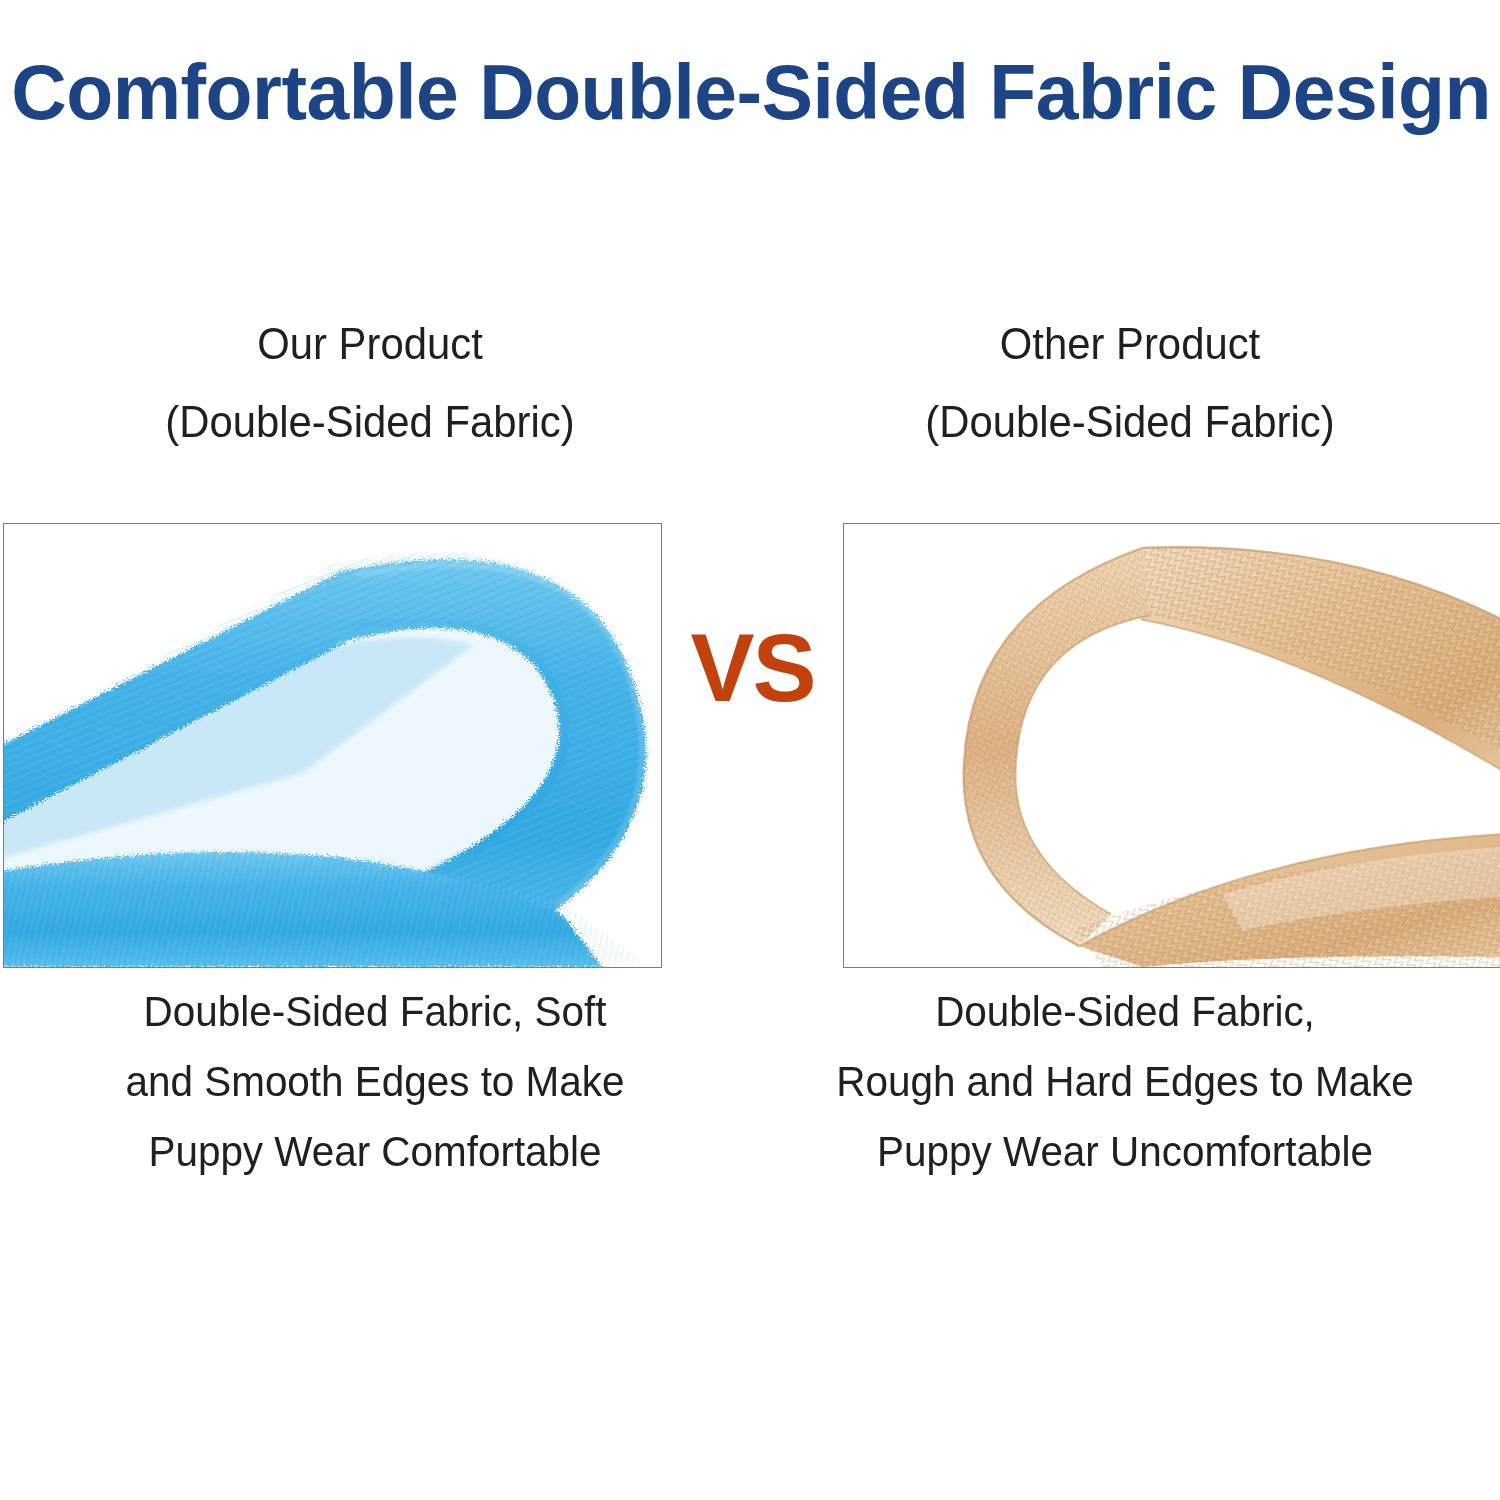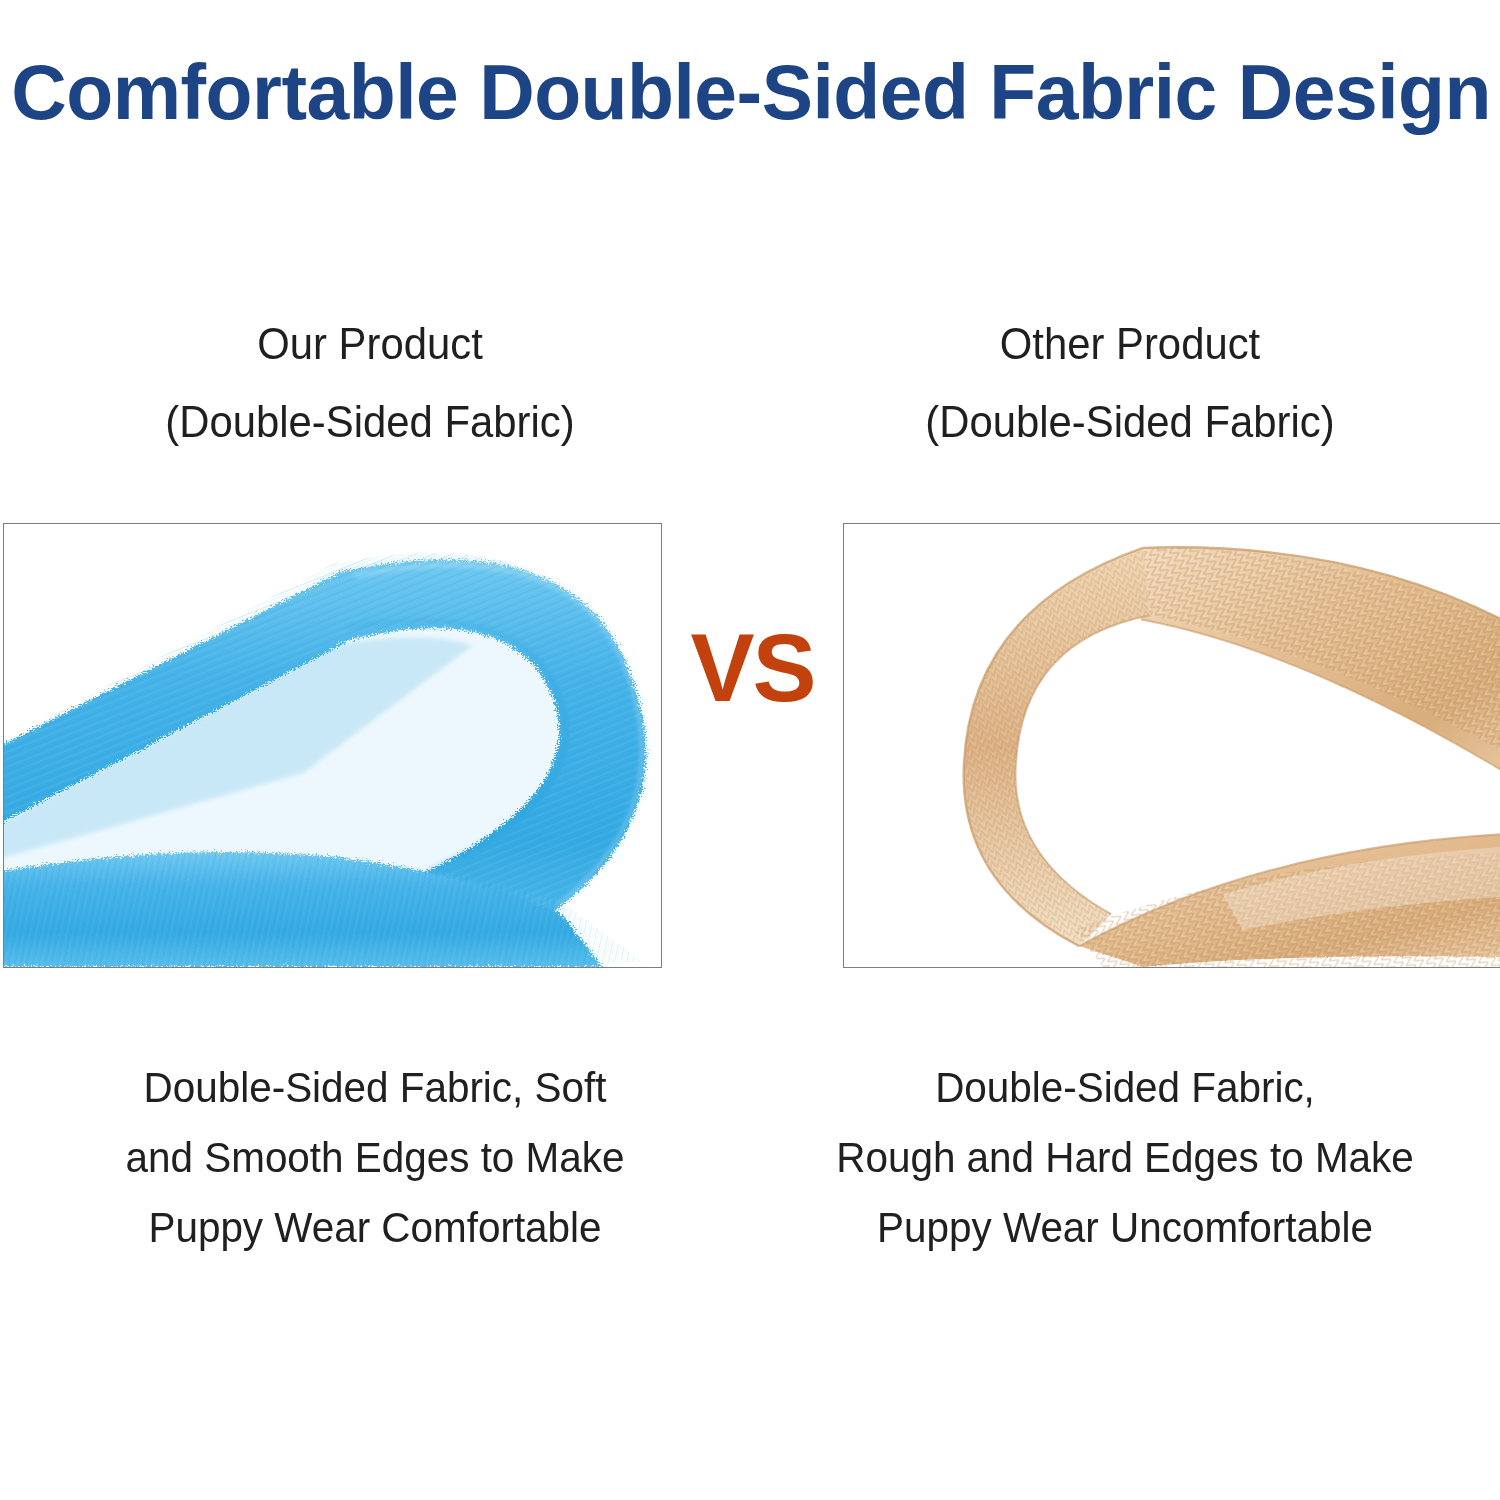--- a/index.html
+++ b/index.html
@@ -84,21 +84,21 @@
     font-size: 96px;
     line-height: 106px;
     font-weight: bold;
     color: #c2410c;
     letter-spacing: -2px;
   }
 
   
   .captions {
     position: absolute;
-    top: 1052px;
+    top: 976px;
     left: 0;
     width: 1500px;
     display: flex;
   }
   .caption {
     width: 750px;
     text-align: center;
     font-size: 43px;
     line-height: 70px;
     color: #202020;

